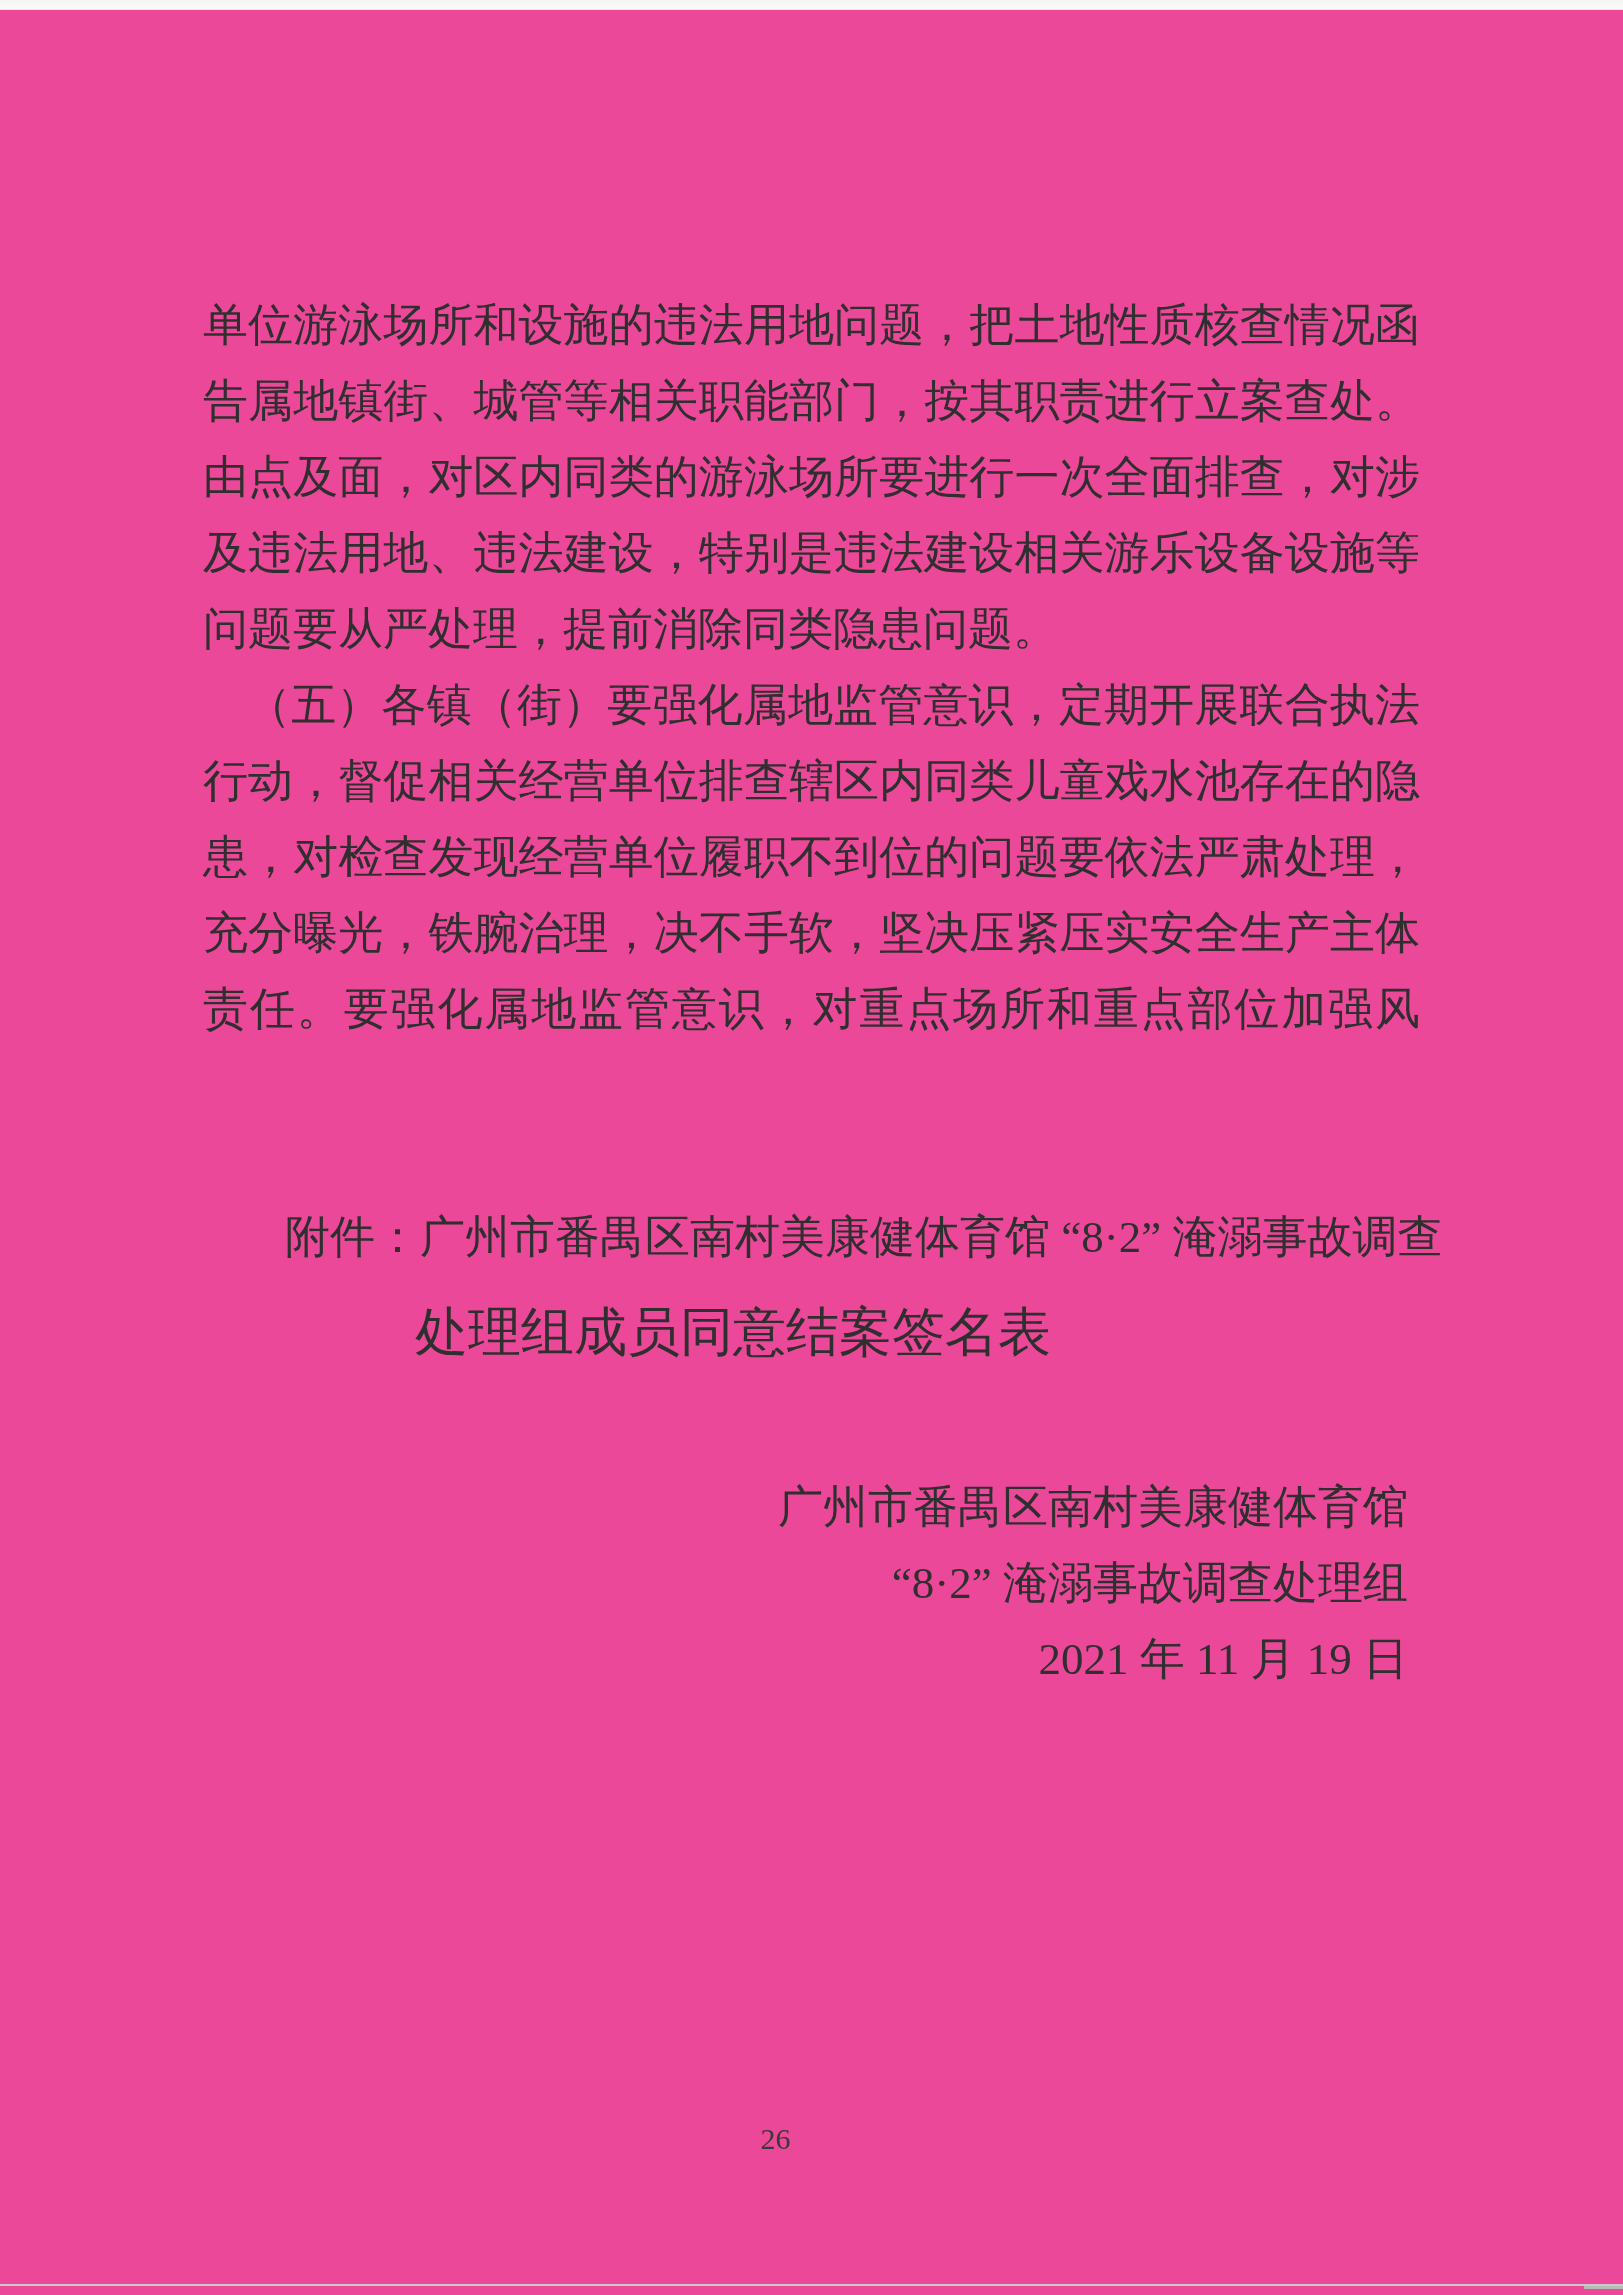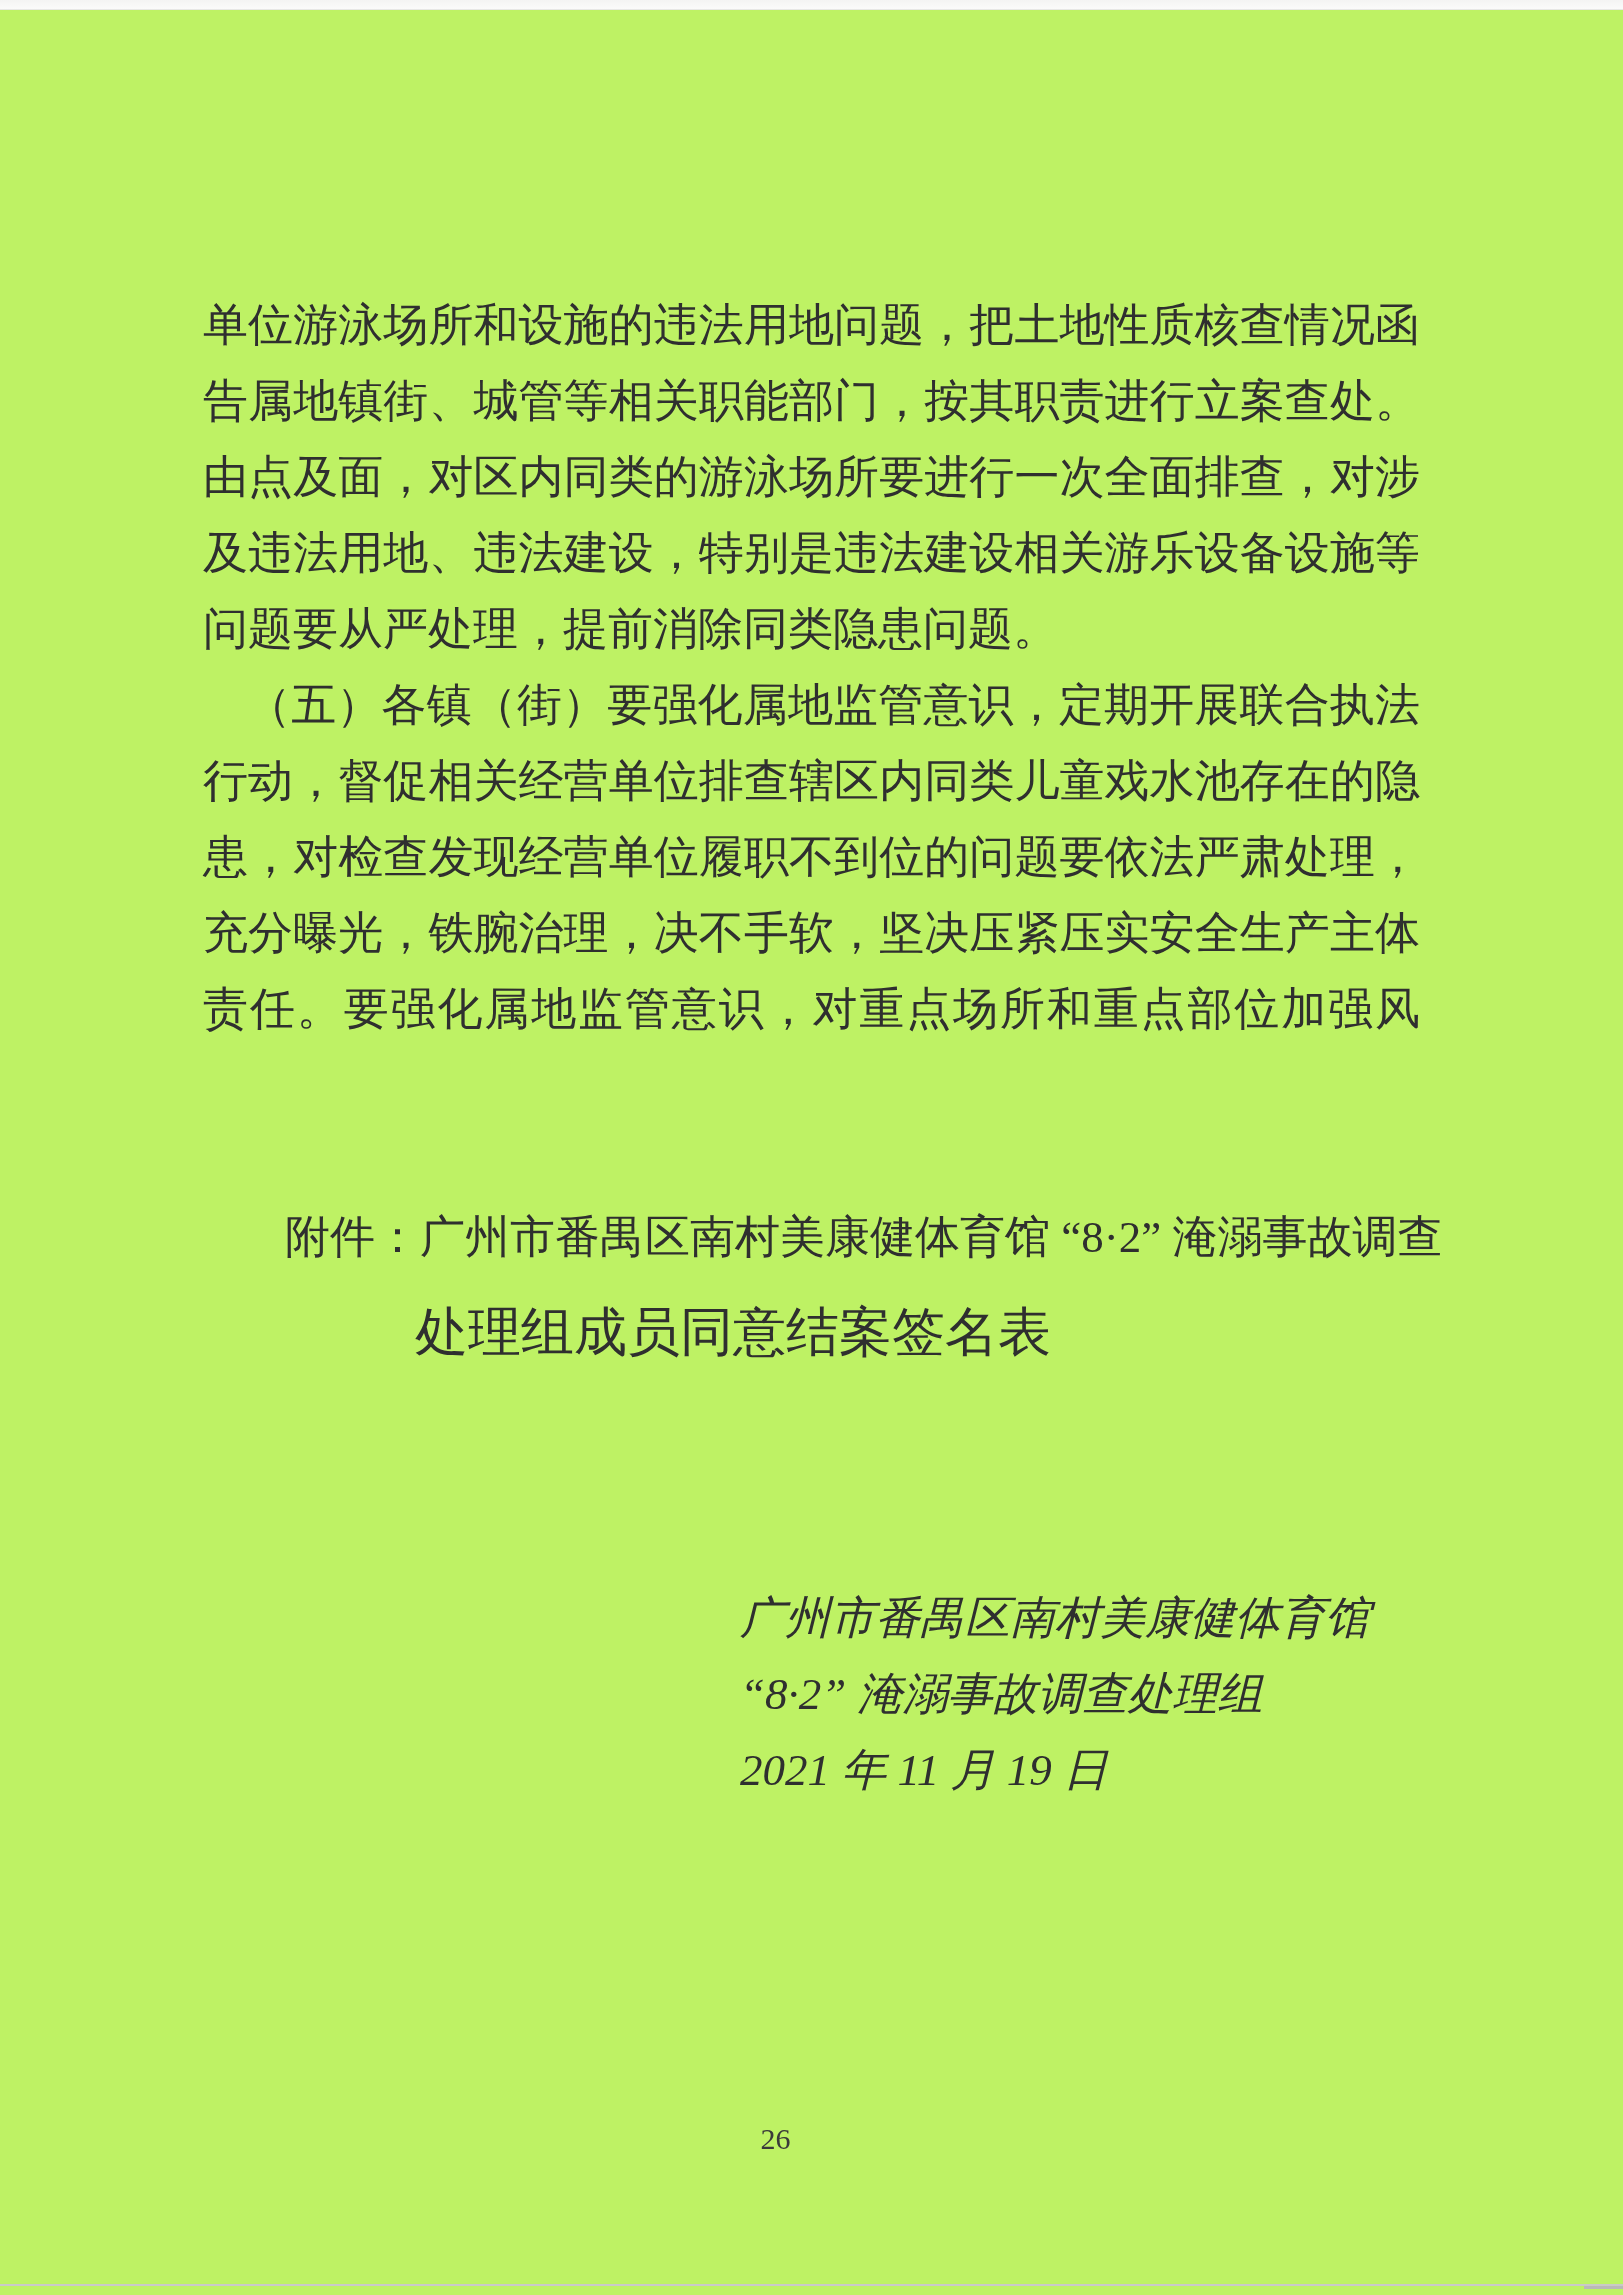--- a/index.html
+++ b/index.html
@@ -4,21 +4,21 @@
 <style>
   html, body {
     margin: 0;
     padding: 0;
     background: #ffffff;
   }
   .page {
     position: relative;
     width: 1623px;
     height: 2295px;
-    background: #bef264;
+    background: #ec4899;
     overflow: hidden;
     font-family: "Liberation Serif", "DejaVu Serif", serif;
     color: #2f2f2f;
   }
   
   .scan-top-edge {
     position: absolute;
     left: 0; top: 0;
     width: 1623px; height: 9.2px;
     background: linear-gradient(#f4f4f3, #fbfbfa);
@@ -70,24 +70,23 @@
   .attach-line2 {
     position: absolute;
     left: 415px; top: 1294px;
     height: 76px; line-height: 76px;
     font-size: 53px;
     white-space: nowrap;
   }
   
   .signature-block {
     position: absolute;
-    left: 740px; top: 1580px;
+    left: 740px; top: 1469px;
     width: 668px;
-    text-align: left;
-    font-style: italic;
+    text-align: right;
   }
   .sig-line {
     height: 76px;
     line-height: 76px;
     font-size: 45px;
     white-space: nowrap;
   }
   
   .page-number {
     position: absolute;

